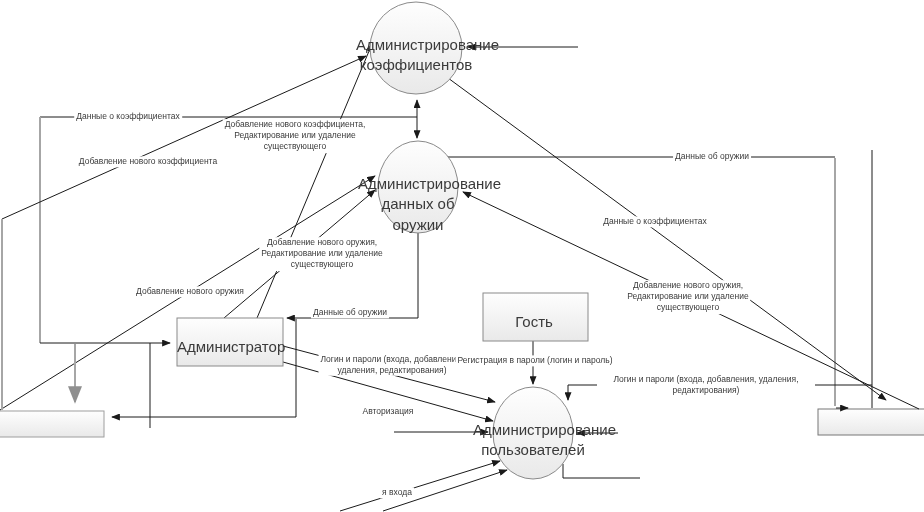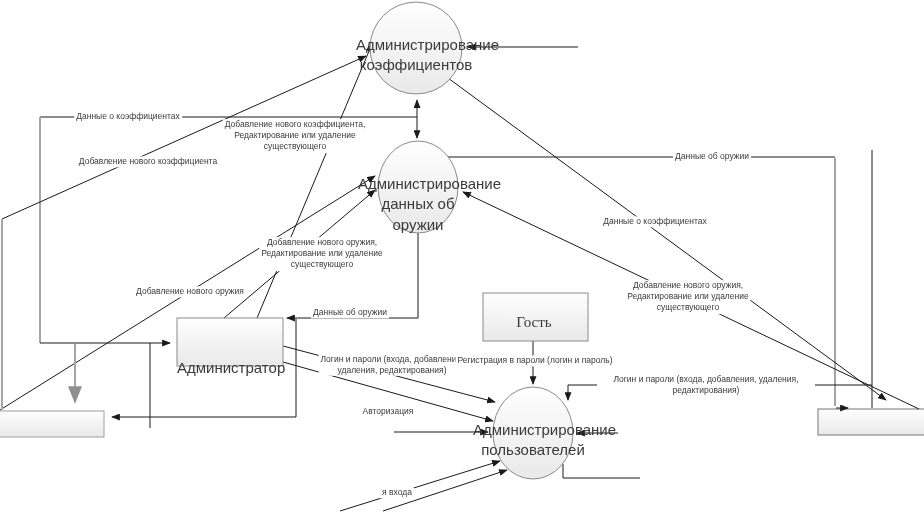--- a/index.html
+++ b/index.html
@@ -80,22 +80,22 @@
     <rect x="177" y="318" width="106" height="48" fill="url(#g1)" stroke="#8a8a8a"></rect>
     <rect x="483" y="293" width="105" height="48" fill="url(#g1)" stroke="#8a8a8a"></rect>
   </svg>
 
   <div class="shape-lbl" style="left:356px;top:35px;width:120px;">Администрирование
 коэффициентов</div>
   <div class="shape-lbl" style="left:358px;top:174px;width:120px;">Администрирование
 данных об оружии</div>
   <div class="shape-lbl" style="left:473px;top:420px;width:120px;">Администрирование
 пользователей</div>
-  <div class="shape-lbl" style="left:177px;top:337px;width:106px;margin-top:21px;">Администратор</div>
-  <div class="shape-lbl" style="left:483px;top:312px;width:102px;font-family:Liberation Serif, serif;">Гость</div>
+  <div class="shape-lbl" style="left:177px;top:337px;width:106px;">Администратор</div>
+  <div class="shape-lbl" style="left:483px;top:312px;width:102px;">Гость</div>
 
   <div class="lbl" style="left:128px;top:117px;">Данные о коэффициентах</div>
   <div class="lbl" style="left:295px;top:136px;">Добавление нового коэффициента,
 Редактирование или удаление
 существующего</div>
   <div class="lbl" style="left:148px;top:162px;">Добавление нового коэффициента</div>
   <div class="lbl" style="left:322px;top:254px;">Добавление нового оружия,
 Редактирование или удаление
 существующего</div>
   <div class="lbl" style="left:190px;top:292px;">Добавление нового оружия</div>

